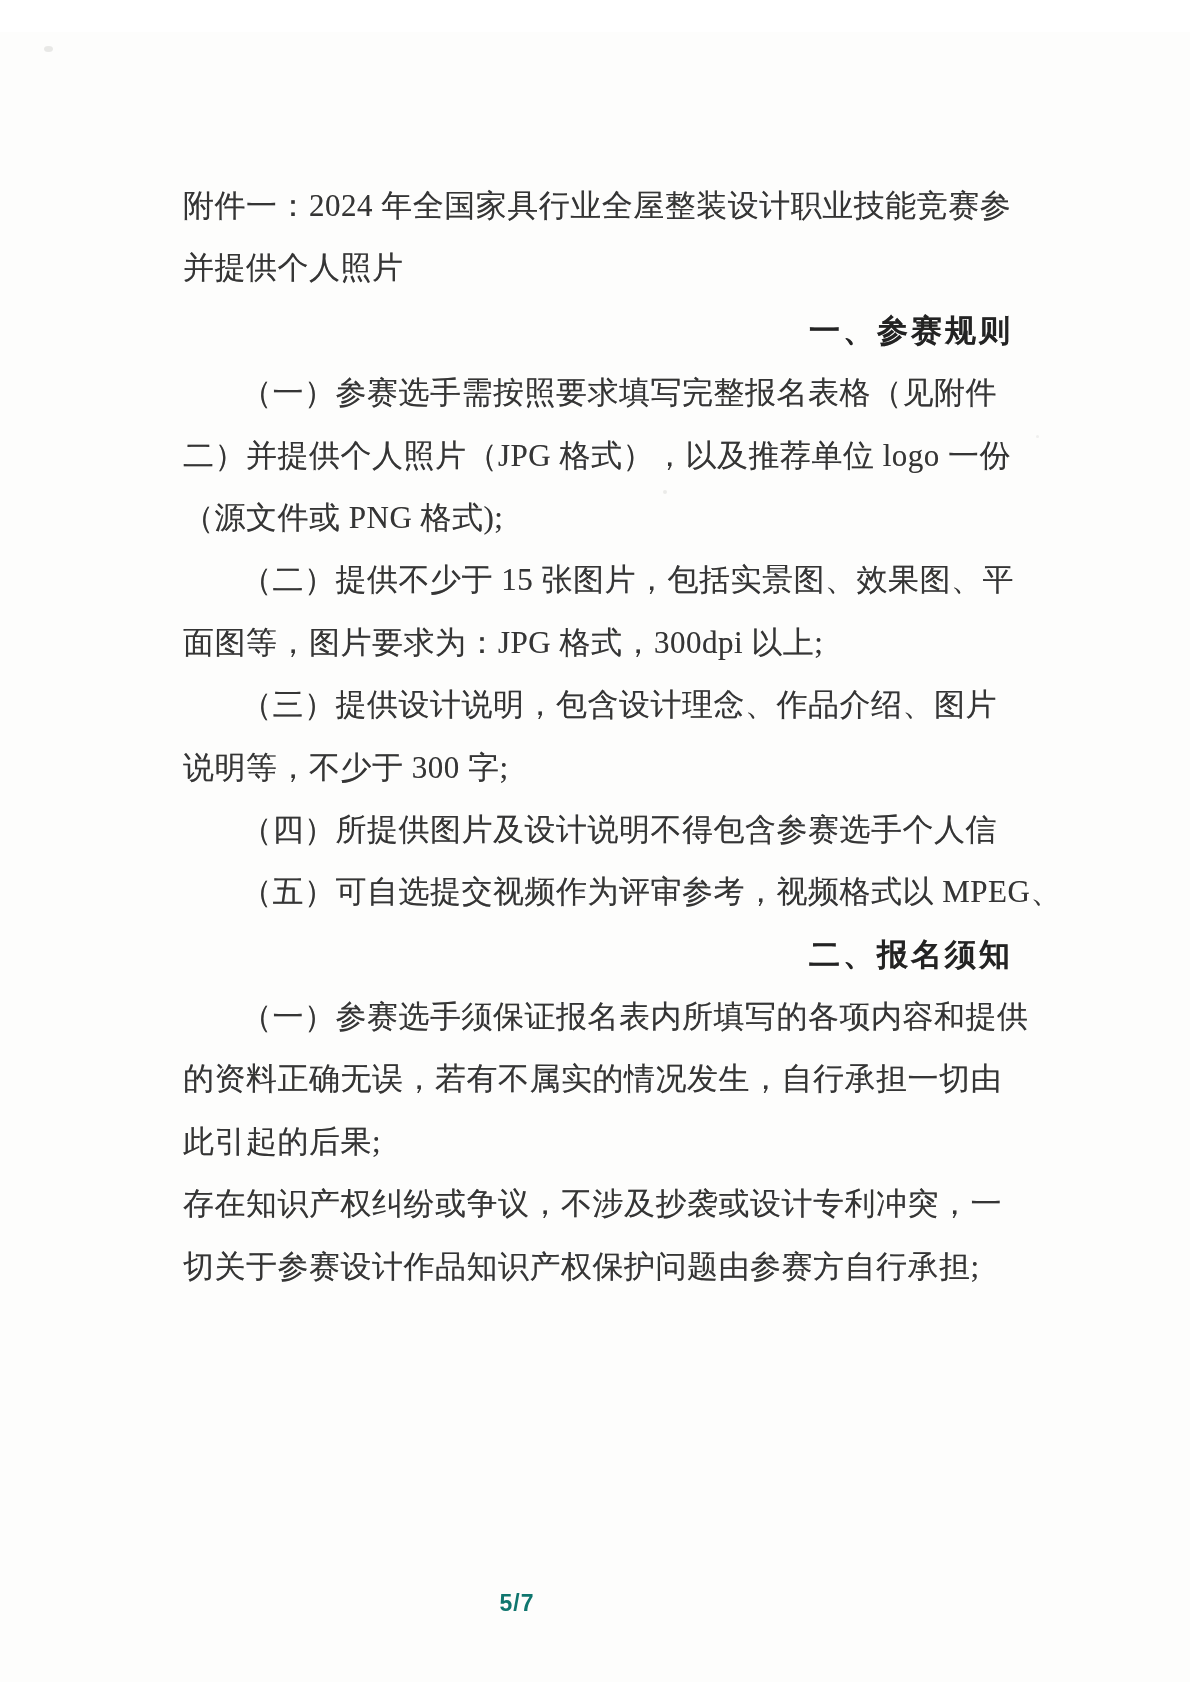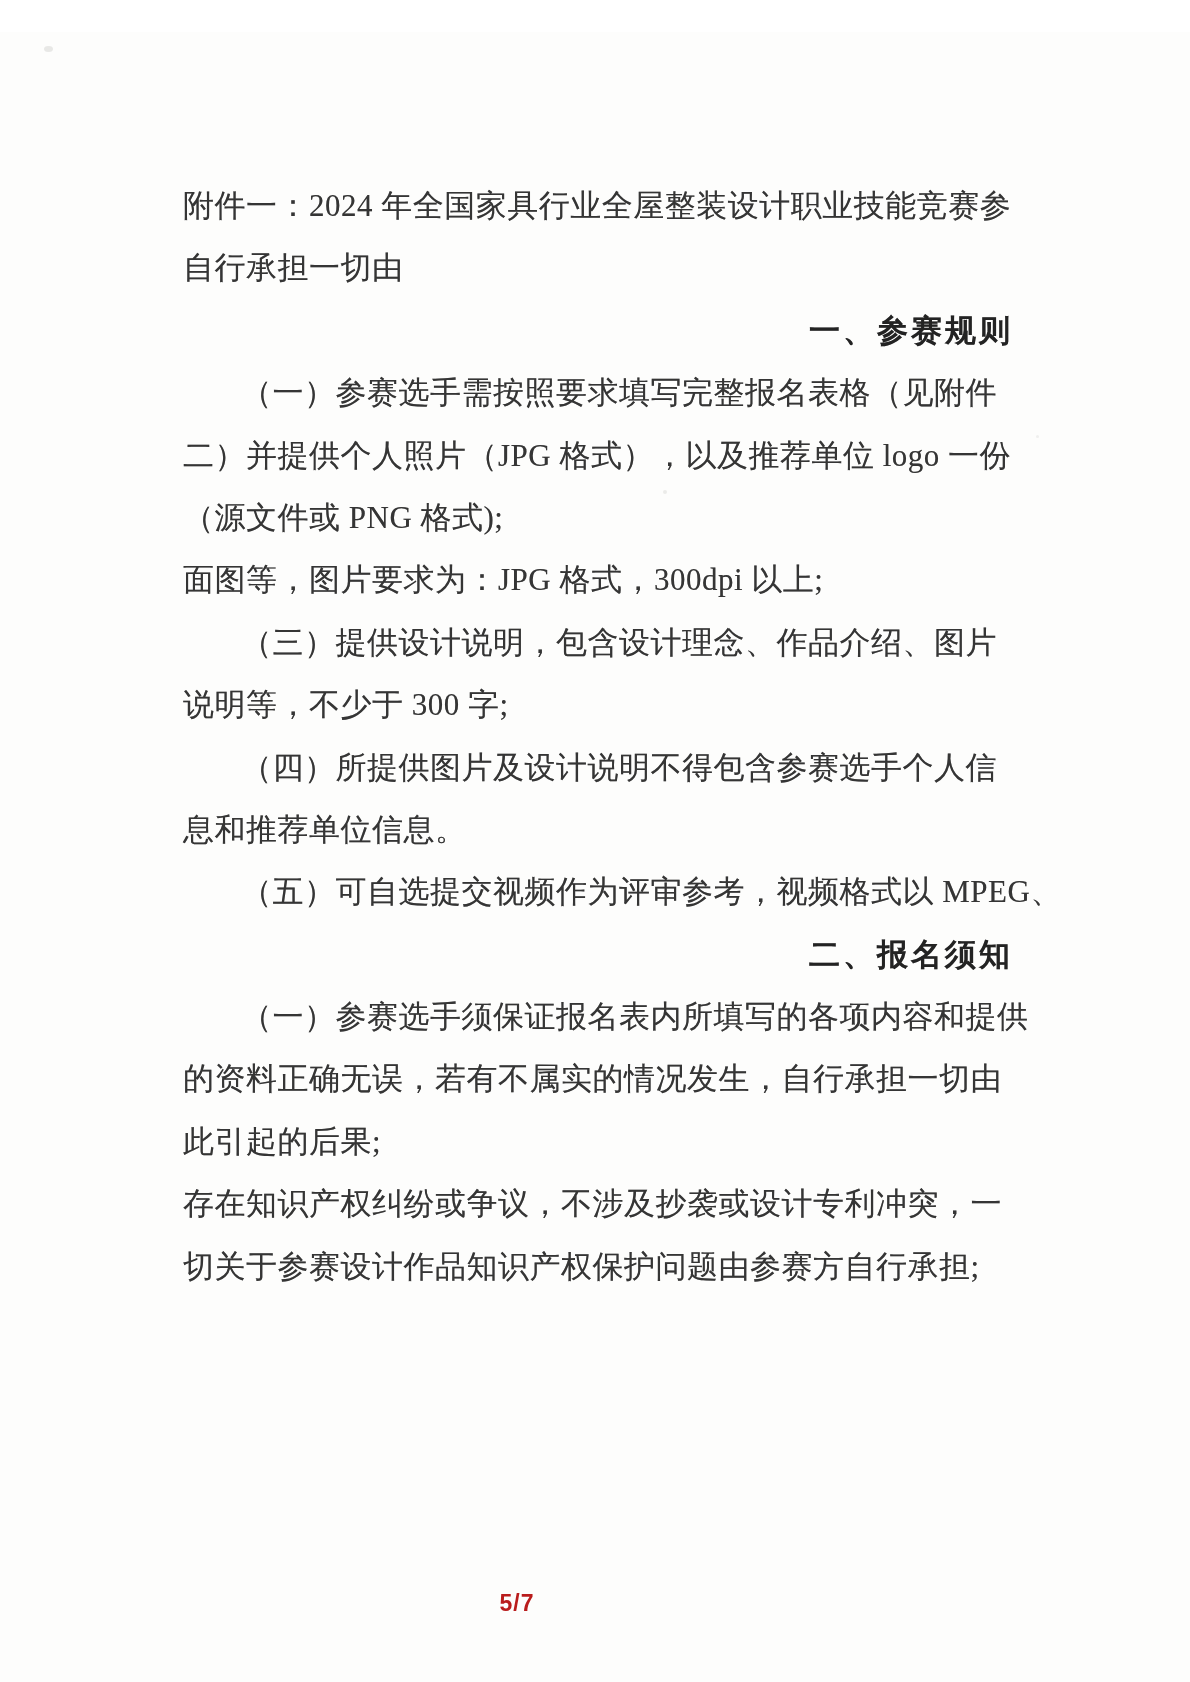--- a/index.html
+++ b/index.html
@@ -40,51 +40,51 @@
   }
   .footer {
     position: absolute;
     top: 1558px; left: 0;
     width: 1034px;
     text-align: center;
     font-family: "Liberation Sans", "DejaVu Sans", sans-serif;
     font-weight: 700;
     font-size: 23px;
     letter-spacing: 1px;
-    color: #b91c1c;
+    color: #0f766e;
   }
   .speck {
     position: absolute;
     border-radius: 50%;
     background: #cfcfcd;
   }
   .speck-a { left: 44px; top: 14px; width: 9px; height: 6px; opacity: 0.45; }
   .speck-b { left: 663px; top: 458px; width: 4px; height: 4px; opacity: 0.4; }
   .speck-c { left: 1036px; top: 403px; width: 3px; height: 3px; opacity: 0.3; }
 </style>
 </head>
 <body>
 
 <div class="page">
   <span class="speck speck-a"></span>
   <span class="speck speck-b"></span>
   <span class="speck speck-c"></span>
 
   <div class="content">
     <div class="line">附件一：2024 年全国家具行业全屋整装设计职业技能竞赛参</div>
-    <div class="line">自行承担一切由</div>
+    <div class="line">并提供个人照片</div>
     <div class="line heading">一、参赛规则</div>
     <div class="line indent">（一）参赛选手需按照要求填写完整报名表格（见附件</div>
     <div class="line">二）并提供个人照片（JPG 格式），以及推荐单位 logo 一份</div>
     <div class="line">（源文件或 PNG 格式);</div>
+    <div class="line indent">（二）提供不少于 15 张图片，包括实景图、效果图、平</div>
     <div class="line">面图等，图片要求为：JPG 格式，300dpi 以上;</div>
     <div class="line indent">（三）提供设计说明，包含设计理念、作品介绍、图片</div>
     <div class="line">说明等，不少于 300 字;</div>
     <div class="line indent">（四）所提供图片及设计说明不得包含参赛选手个人信</div>
-    <div class="line">息和推荐单位信息。</div>
     <div class="line indent">（五）可自选提交视频作为评审参考，视频格式以 MPEG、</div>
     <div class="line heading">二、报名须知</div>
     <div class="line indent">（一）参赛选手须保证报名表内所填写的各项内容和提供</div>
     <div class="line">的资料正确无误，若有不属实的情况发生，自行承担一切由</div>
     <div class="line">此引起的后果;</div>
     <div class="line">存在知识产权纠纷或争议，不涉及抄袭或设计专利冲突，一</div>
     <div class="line">切关于参赛设计作品知识产权保护问题由参赛方自行承担;</div>
   </div>
 
   <div class="footer">5/7</div>

